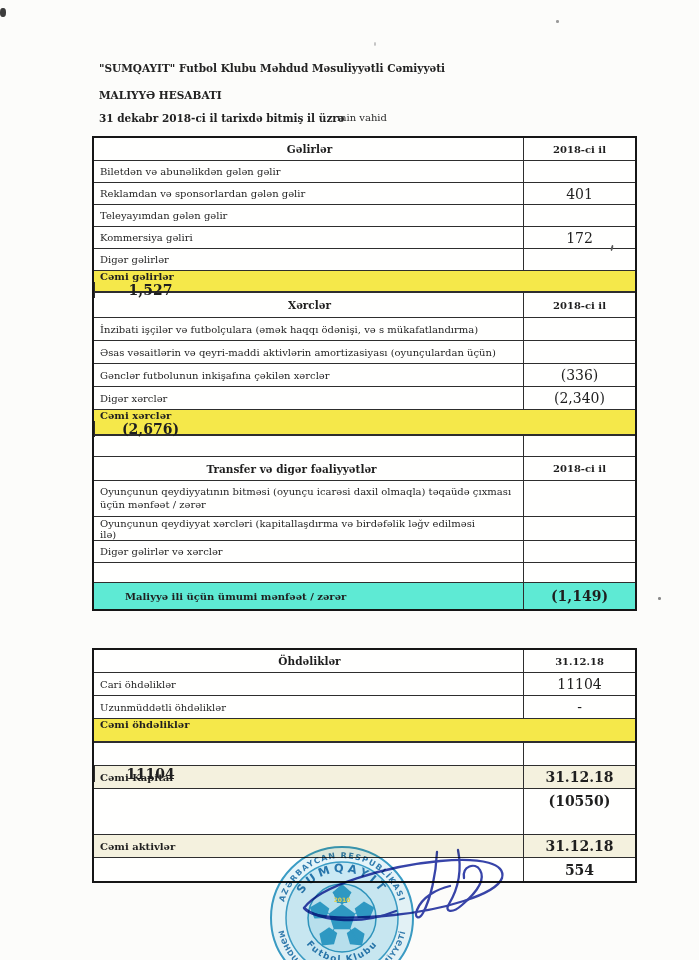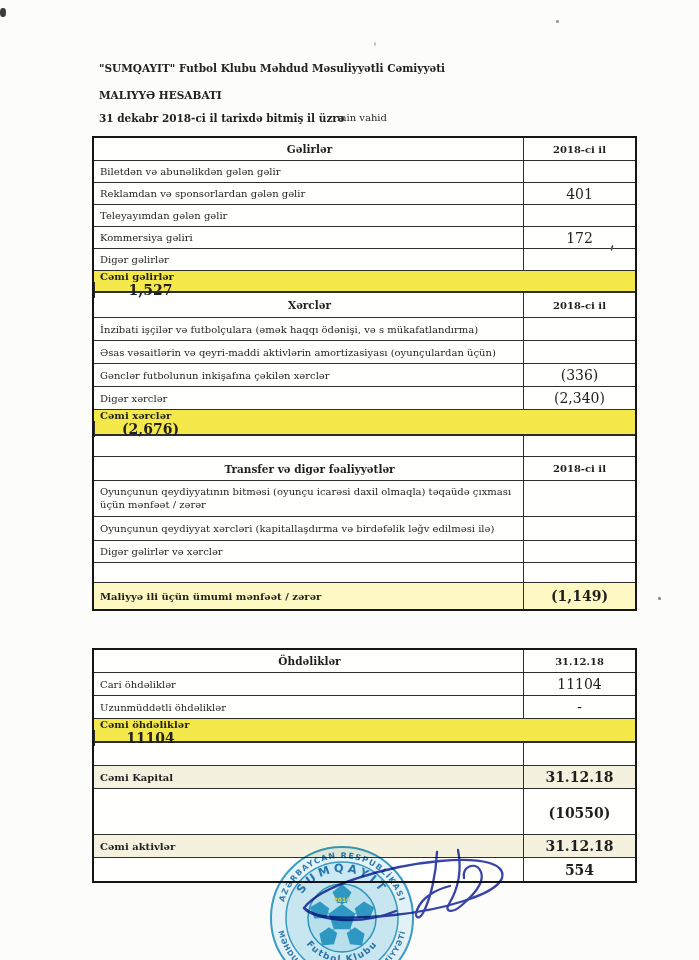--- a/index.html
+++ b/index.html
@@ -24,28 +24,28 @@
   .t1{top:136px;}
   .t2{top:648px;}
   .row{display:flex;border-bottom:1.5px solid #2e2e2e;box-sizing:border-box;}
   .row:last-child{border-bottom:none;}
   .cl{flex:1;display:flex;align-items:center;padding:0 4px 0 6px;font-size:10px;color:#1f1f1f;}
   .cv{width:112px;box-sizing:border-box;border-left:1.6px solid #2e2e2e;display:flex;align-items:center;justify-content:center;font-size:14px;color:#1f1f1f;}
   .sec .cl{justify-content:center;font-weight:bold;font-size:10.5px;}
   .sec .cv{font-weight:bold;font-size:10px;}
   .total .cl,.total .cv{font-weight:bold;}
   .yellow{background:#f5e84a;flex-direction:column;}
-  .orange{background:#fef9c3;}
+  .orange{background:#5eead4;padding-left:25px;}
   .cream{background:#f4f1de;}
   .thick{border-bottom-width:2.5px;}
   .vb .cv{font-weight:bold;}
-  .vtop .cv{align-items:flex-start;padding-top:16px;}
+  .vtop .cv{align-items:flex-start;padding-top:4px;}
   .twoline .cl{line-height:1.25;padding-top:2px;padding-bottom:2px;}
   .h20{height:20px;}.h21{height:21px;}.h22{height:22px;}.h23{height:23px;}
-  .h24{height:24px;}.h25{height:25px;}.h26{height:26px;}.h36{height:36px;}.h46{height:46px;}
+  .h24{height:24px;gap:36px;}.h25{height:25px;}.h26{height:26px;}.h36{height:36px;}.h46{height:46px;}
   
   .speck{position:absolute;background:#444;border-radius:45%;}
   .sp1{left:0;top:8px;width:6px;height:9px;background:#3c3c3c;}
   .sp2{left:556px;top:20px;width:3px;height:3px;background:#9a9a9a;}
   .sp3{left:374px;top:42px;width:2px;height:4px;background:#c4c4c4;}
   .sp4{left:611px;top:245px;width:2px;height:6px;background:#5a5a5a;transform:rotate(14deg);}
   .sp5{left:658px;top:597px;width:3px;height:3px;background:#8a8a8a;}
   
   .stamp{position:absolute;left:242px;top:818px;mix-blend-mode:multiply;}
   .sig{position:absolute;left:290px;top:842px;mix-blend-mode:multiply;}

